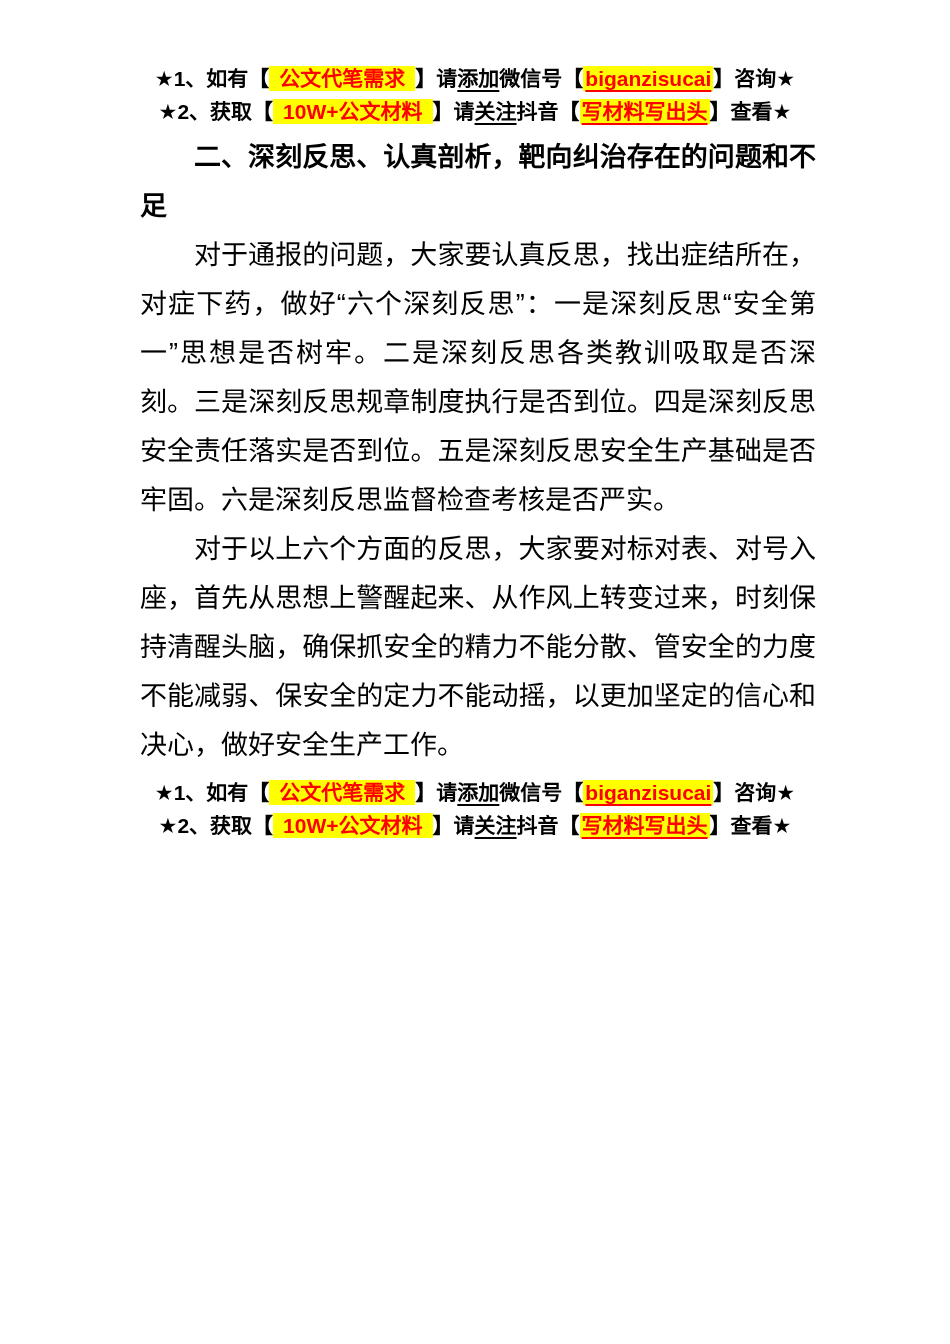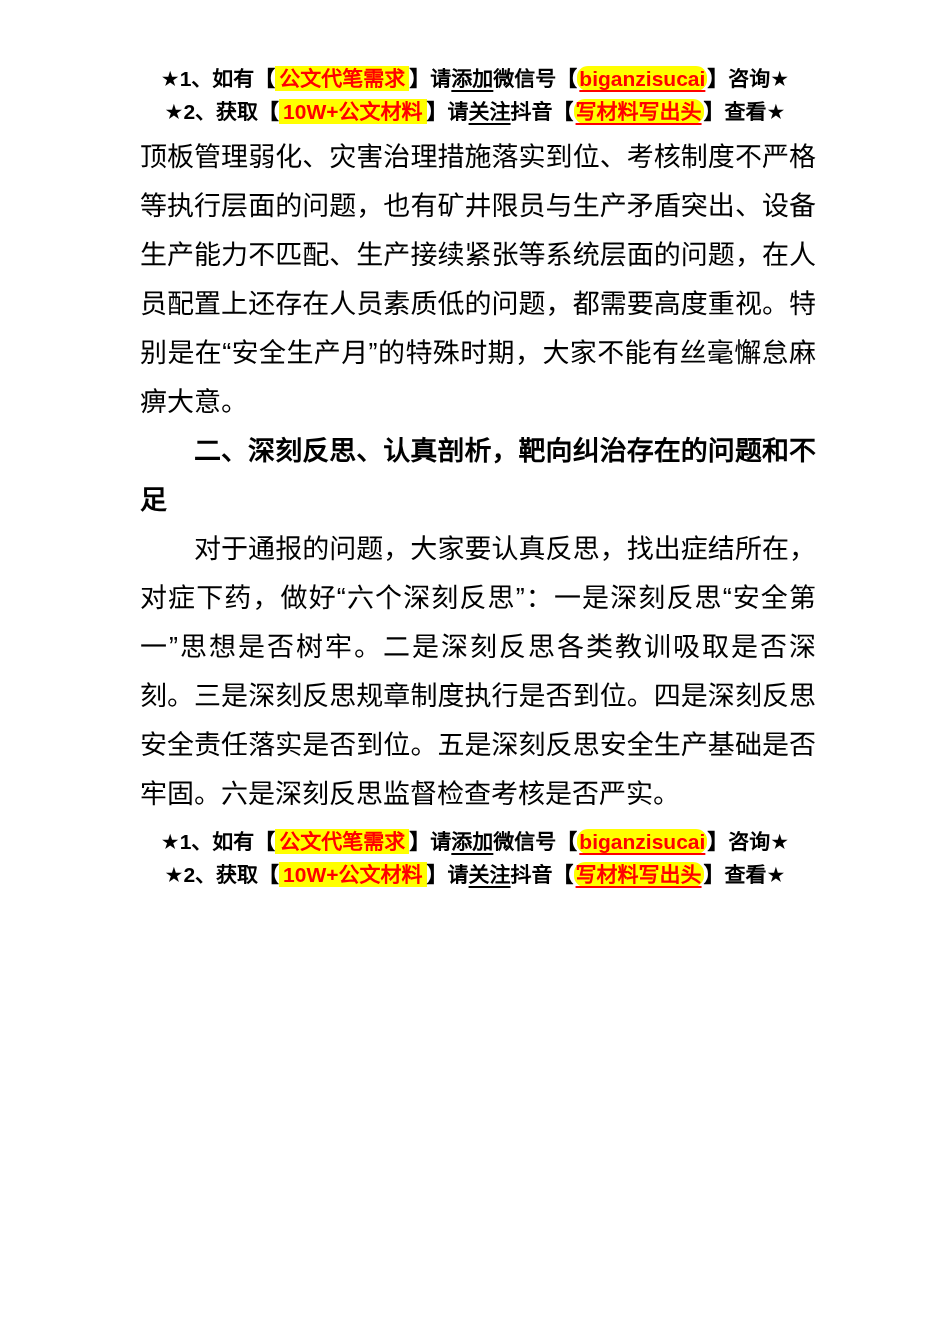--- a/index.html
+++ b/index.html
@@ -29,37 +29,36 @@
     line-height: 33px;
     color: var(--ink);
     white-space: nowrap;
   }
   .promo-header { padding-top: 62px; }
   .promo-footer { margin-top: 6px; }
   .seg-plain { color: var(--ink); }
   .seg-hl {
     background: var(--hl-bg);
     color: var(--hl-fg);
-    padding: 1px 4px;
+    padding: 1px 10px;
   }
   .seg-u {
     color: var(--ink);
     text-decoration: underline;
     text-decoration-thickness: 2px;
     text-underline-offset: 4px;
     margin-top: 14px;
   }
   .seg-hlu {
     background: var(--hl-bg);
     color: var(--hl-fg);
     padding: 1px 2px;
     text-decoration: underline;
     text-decoration-thickness: 2px;
     text-underline-offset: 4px;
-    border-radius: 11px;
   }
   
   .doc-body {
     margin-top: 5px;
     margin-left: 140px;
     width: 676px;
     font-size: 27px;
     line-height: 49px;
     text-align: justify;
     color: var(--ink);
@@ -73,23 +72,23 @@
 <body>
 
 <div class="page">
 
   <div class="promo promo-header">
     <div class="promo-line"><span class="seg-plain">★1、如有【</span><span class="seg-hl">公文代笔需求</span><span class="seg-plain">】请</span><span class="seg-u">添加</span><span class="seg-plain">微信号【</span><span class="seg-hlu">biganzisucai</span><span class="seg-plain">】咨询★</span></div>
     <div class="promo-line"><span class="seg-plain">★2、获取【</span><span class="seg-hl">10W+公文材料</span><span class="seg-plain">】请</span><span class="seg-u">关注</span><span class="seg-plain">抖音【</span><span class="seg-hlu">写材料写出头</span><span class="seg-plain">】查看★</span></div>
   </div>
 
   <div class="doc-body">
-    <p class="para no-indent">顶板管理弱化、灾害治理措施落实到位、考核制度不严格等执行层面的问题，也有矿井限员与生产矛盾突出、设备生产能力不匹配、生产接续紧张等系统层面的问题，在人员配置上还存在人员素质低的问题，都需要高度重视。特别是在“安全生产月”的特殊时期，大家不能有丝毫懈怠麻痹大意。</p>
     <p class="para heading">二、深刻反思、认真剖析，靶向纠治存在的问题和不足</p>
     <p class="para">对于通报的问题，大家要认真反思，找出症结所在，对症下药，做好“六个深刻反思”：一是深刻反思“安全第一”思想是否树牢。二是深刻反思各类教训吸取是否深刻。三是深刻反思规章制度执行是否到位。四是深刻反思安全责任落实是否到位。五是深刻反思安全生产基础是否牢固。六是深刻反思监督检查考核是否严实。</p>
+    <p class="para">对于以上六个方面的反思，大家要对标对表、对号入座，首先从思想上警醒起来、从作风上转变过来，时刻保持清醒头脑，确保抓安全的精力不能分散、管安全的力度不能减弱、保安全的定力不能动摇，以更加坚定的信心和决心，做好安全生产工作。</p>
   </div>
 
   <div class="promo promo-footer">
     <div class="promo-line"><span class="seg-plain">★1、如有【</span><span class="seg-hl">公文代笔需求</span><span class="seg-plain">】请</span><span class="seg-u">添加</span><span class="seg-plain">微信号【</span><span class="seg-hlu">biganzisucai</span><span class="seg-plain">】咨询★</span></div>
     <div class="promo-line"><span class="seg-plain">★2、获取【</span><span class="seg-hl">10W+公文材料</span><span class="seg-plain">】请</span><span class="seg-u">关注</span><span class="seg-plain">抖音【</span><span class="seg-hlu">写材料写出头</span><span class="seg-plain">】查看★</span></div>
   </div>
 
 </div>
 
 </body></html>

